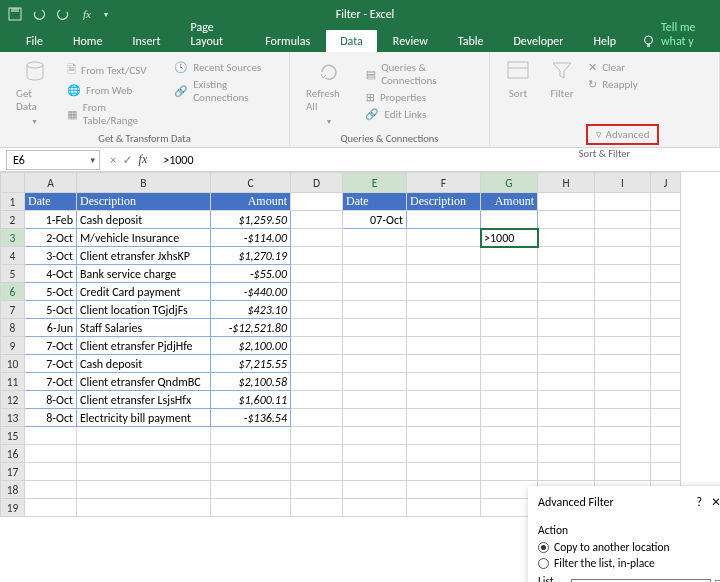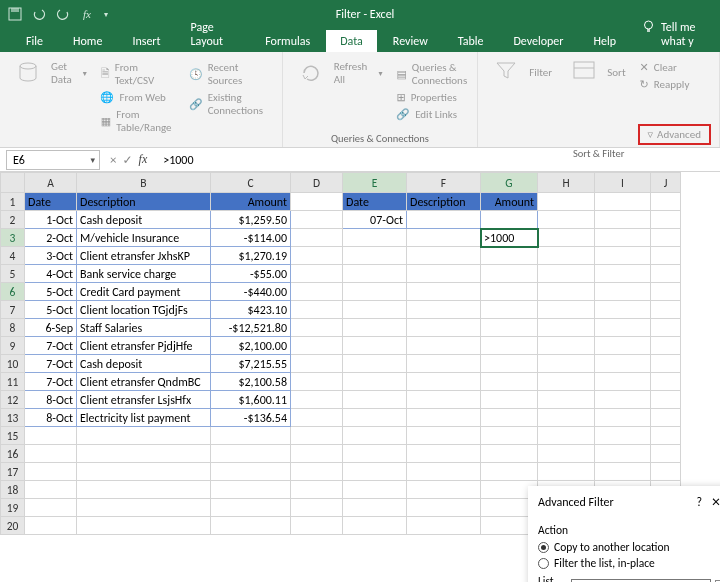--- a/index.html
+++ b/index.html
@@ -4,46 +4,46 @@
 <style>
   * { box-sizing: border-box; margin: 0; padding: 0; font-family: "Segoe UI", Calibri, sans-serif; }
   html, body { width: 720px; height: 582px; overflow: hidden; background: #fff; }
   .titlebar { height: 28px; background: #217346; color: #cfe6d9; display: flex; align-items: center; padding: 0 8px; font-size: 12px; }
   .qat { display: flex; gap: 10px; align-items: center; }
   .qat-icon { width: 14px; height: 14px; display: flex; align-items: center; justify-content: center; }
   .title-text { flex: 1; text-align: center; color: #fff; font-size: 12px; }
   .tabs { height: 24px; background: #217346; display: flex; align-items: flex-end; padding-left: 12px; gap: 2px; }
   .tab { color: #fff; font-size: 12px; padding: 4px 14px; cursor: default; }
   .tab.active { background: #fff; color: #217346; }
-  .tell-me { margin-left: auto; display: flex; align-items: flex-start; gap: 6px; color: #ffffff; padding: 4px 10px; font-size: 12px; }
+  .tell-me { margin-left: auto; display: flex; align-items: flex-end; gap: 6px; color: #86efac; padding: 4px 10px; font-size: 12px; }
   .ribbon { height: 96px; background: #f3f3f3; border-bottom: 1px solid #d4d4d4; display: flex; font-size: 11px; color: #8a8a8a; }
   .ribbon-group { border-right: 1px solid #e0e0e0; padding: 4px 8px 2px 8px; display: flex; flex-direction: column; justify-content: space-between; }
   .ribbon-group-label { text-align: center; font-size: 10.5px; color: #6a6a6a; padding-top: 2px; }
   .ribbon-rows { display: flex; flex-direction: column; gap: 2px; }
   .ribbon-item { display: flex; align-items: center; gap: 5px; padding: 1px 2px; font-size: 11px; color: #999; }
-  .ribbon-big { display:flex; flex-direction:row; align-items:center; justify-content:center; gap:11px; padding:4px 8px; color:#999; font-size:11px; }
+  .ribbon-big { display:flex; flex-direction:column; align-items:center; justify-content:center; gap:3px; padding:4px 8px; color:#999; font-size:11px; }
   .ribbon-big .icon { width:24px; height:24px; }
   .ribbon-row-h { display:flex; gap:4px; align-items:flex-start; }
   .adv-btn { border: 2px solid #d62626; padding: 2px 8px; margin-top:30px; font-size:11px; color:#999; display:flex; align-items:center; gap:4px; }
   .namebox-row { height: 24px; display: flex; align-items: center; border-bottom: 1px solid #d4d4d4; font-size: 12px; }
   .namebox { width: 94px; height: 20px; margin: 2px 0 2px 6px; border: 1px solid #bfbfbf; display: flex; align-items: center; padding: 0 4px 0 6px; background:#fff; justify-content:space-between; }
   .namebox .drop { font-size:9px; color:#555; }
   .fx-icons { display: flex; align-items: center; gap: 6px; padding: 0 10px; color: #888; }
   .fx-label { font-style: italic; font-family: "Times New Roman", serif; color:#444; }
   .formula-bar { flex: 1; padding: 0 6px; }
   .sheet { position: relative; }
   .grid { border-collapse: collapse; font-size: 12px; }
   .grid th, .grid td { border: 0.5px solid #d4d4d4; height: 18px; padding: 0 3px; background:#fff; font-weight: normal; }
   .grid .colhdr { background: #e6e6e6; text-align: center; font-size: 11.5px; color: #333; height:20px; }
   .grid .rowhdr { background: #e6e6e6; text-align: center; font-size: 11.5px; color: #333; width: 24px; }
   .grid .corner { background: #e6e6e6; width: 24px; }
   .grid .colhdr.active, .grid .rowhdr.active { background: #cfe2cf; color:#217346; }
-  .hdr-cell { background: #4472c4 !important; color: #000000; font-weight: normal; }
+  .hdr-cell { background: #4472c4 !important; color: #ffffff; font-weight: normal; font-family: Liberation Serif, serif; }
   .data-cell { border: 0.5px solid #8ea9db !important; }
-  .num { text-align: right; padding-right: 3px; }
+  .num { text-align: right; padding-right: 3px; font-style: italic; }
   .date { text-align: right; padding-right: 2px; }
   .sel { outline: 2px solid #217346; outline-offset: -1px; }
   .marquee { border: 1.5px dashed #0a6b36 !important; }
   .crit-border { border: 0.5px solid #8ea9db !important; margin-left: 48px; }
   .dialog { position: absolute; left: 528px; top: 314px; width: 200px; background: #fff; box-shadow: 2px 2px 8px rgba(0,0,0,0.3); font-size: 12px; }
   .dialog-title { display: flex; align-items: center; padding: 6px 8px 4px 10px; font-size: 12px; }
   .dialog-title .t { flex:1; }
   .dialog-body { padding: 4px 10px 10px 10px; }
   .dialog-label { font-size: 11.5px; margin: 4px 0 2px 0; }
   .radio-row { display: flex; align-items: center; gap: 5px; font-size: 11.5px; padding: 1px 0; }
@@ -137,20 +137,21 @@
         <div class="ribbon-item">
             <span>🕓</span>
             <span>Recent Sources</span>
           </div>
         <div class="ribbon-item">
             <span>🔗</span>
             <span>Existing Connections</span>
           </div>
       </div>
     </div>
+    <div class="ribbon-group-label">Get &amp; Transform Data</div>
   </div>
 
   <div class="ribbon-group" style="width:200px">
     <div class="ribbon-row-h">
       <div class="ribbon-big">
         <span class="icon">
             <svg width="24" height="24">
               <path d="M5 12 a7 7 0 1 1 3 6" fill="none" stroke="#bbb" stroke-width="1.5"></path>
               <path d="M4 14 l2 4 l3 -3" fill="none" stroke="#bbb"></path>
             </svg>
@@ -174,33 +175,33 @@
       </div>
     </div>
     <div class="ribbon-group-label">Queries &amp; Connections</div>
   </div>
 
   <div class="ribbon-group" style="flex:1">
     <div class="ribbon-row-h">
       <div class="ribbon-big">
         <span class="icon">
             <svg width="24" height="20">
-              <path d="M3 3 h18 l-7 8 v7 l-4 -2 v-5 z" fill="none" stroke="#bbb"></path>
-            </svg>
-          </span>
-        <span>Filter</span>
-      </div>
-      <div class="ribbon-big">
-        <span class="icon">
-            <svg width="24" height="20">
               <rect x="2" y="2" width="20" height="16" fill="none" stroke="#bbb"></rect>
               <line x1="2" y1="8" x2="22" y2="8" stroke="#bbb"></line>
             </svg>
           </span>
         <span>Sort</span>
+      </div>
+      <div class="ribbon-big">
+        <span class="icon">
+            <svg width="24" height="20">
+              <path d="M3 3 h18 l-7 8 v7 l-4 -2 v-5 z" fill="none" stroke="#bbb"></path>
+            </svg>
+          </span>
+        <span>Filter</span>
       </div>
       <div class="ribbon-rows" style="margin-top:4px">
         <div class="ribbon-item">
             <span>✕</span>
             <span>Clear</span>
           </div>
         <div class="ribbon-item">
             <span>↻</span>
             <span>Reapply</span>
           </div>
@@ -251,21 +252,21 @@
           <td class=""></td>
           <td class="hdr-cell">Date</td>
           <td class="hdr-cell">Description</td>
           <td class="hdr-cell" style="text-align:right">Amount</td>
           <td class=""></td>
           <td class=""></td>
           <td class=""></td>
         </tr>
         <tr>
           <th class="rowhdr">2</th>
-          <td class="data-cell date">1-Oct</td>
+          <td class="data-cell date">1-Feb</td>
           <td class="data-cell">Cash deposit</td>
           <td class="data-cell num">$1,259.50</td>
           <td class=""></td>
           <td class="crit-border date">07-Oct</td>
           <td class="crit-border"></td>
           <td class="crit-border"></td>
           <td class=""></td>
           <td class=""></td>
           <td class=""></td>
         </tr>
@@ -329,21 +330,21 @@
           <td class=""></td>
           <td class=""></td>
           <td class=""></td>
           <td class=""></td>
           <td class=""></td>
           <td class=""></td>
           <td class=""></td>
         </tr>
         <tr>
           <th class="rowhdr">8</th>
-          <td class="data-cell date">6-Sep</td>
+          <td class="data-cell date">6-Jun</td>
           <td class="data-cell">Staff Salaries</td>
           <td class="data-cell num">-$12,521.80</td>
           <td class=""></td>
           <td class=""></td>
           <td class=""></td>
           <td class=""></td>
           <td class=""></td>
           <td class=""></td>
           <td class=""></td>
         </tr>
@@ -395,21 +396,21 @@
           <td class=""></td>
           <td class=""></td>
           <td class=""></td>
           <td class=""></td>
           <td class=""></td>
           <td class=""></td>
         </tr>
         <tr>
           <th class="rowhdr">13</th>
           <td class="data-cell date">8-Oct</td>
-          <td class="data-cell">Electricity list payment</td>
+          <td class="data-cell">Electricity bill payment</td>
           <td class="data-cell num">-$136.54</td>
           <td class=""></td>
           <td class=""></td>
           <td class=""></td>
           <td class=""></td>
           <td class=""></td>
           <td class=""></td>
           <td class=""></td>
         </tr>
         <tr>
@@ -459,33 +460,20 @@
           <td class=""></td>
           <td class=""></td>
           <td class=""></td>
           <td class=""></td>
           <td class=""></td>
           <td class=""></td>
           <td class=""></td>
         </tr>
         <tr>
           <th class="rowhdr">19</th>
-          <td class=""></td>
-          <td class=""></td>
-          <td class=""></td>
-          <td class=""></td>
-          <td class=""></td>
-          <td class=""></td>
-          <td class=""></td>
-          <td class=""></td>
-          <td class=""></td>
-          <td class=""></td>
-        </tr>
-        <tr>
-          <th class="rowhdr">20</th>
           <td class=""></td>
           <td class=""></td>
           <td class=""></td>
           <td class=""></td>
           <td class=""></td>
           <td class=""></td>
           <td class=""></td>
           <td class=""></td>
           <td class=""></td>
           <td class=""></td>

